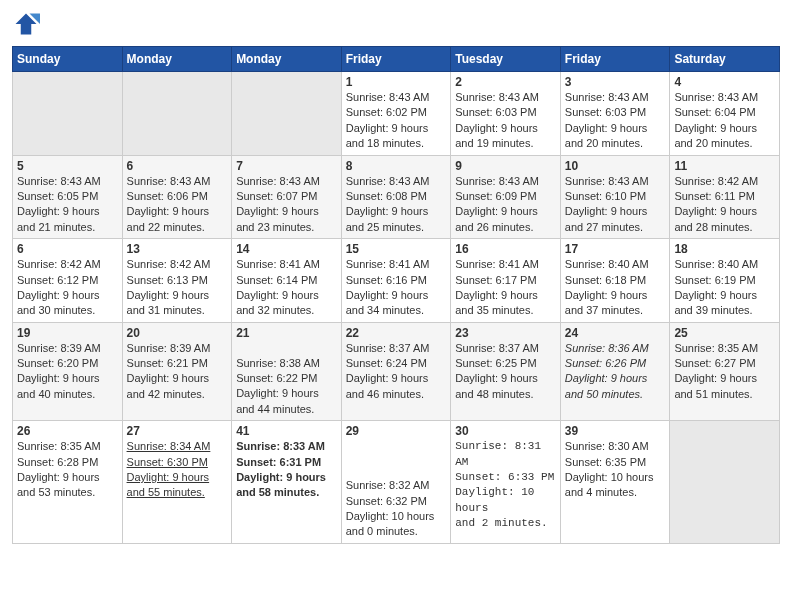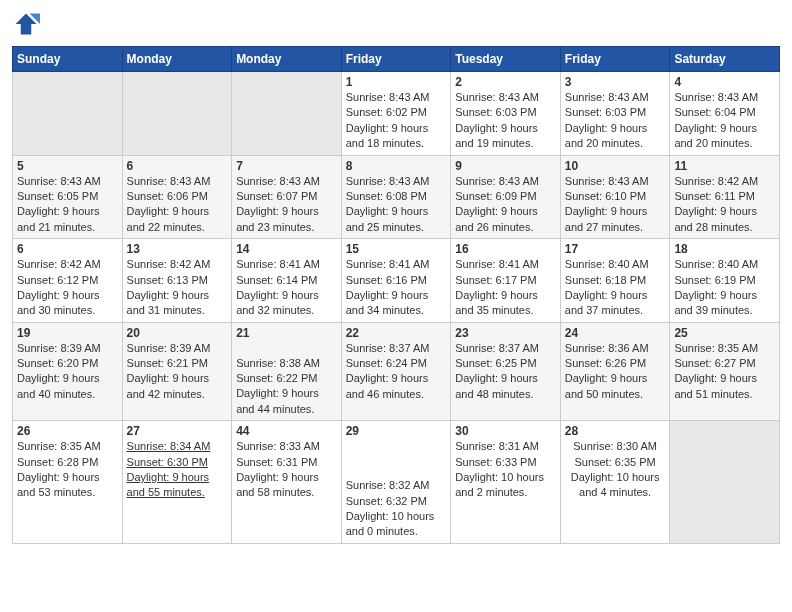--- a/index.html
+++ b/index.html
@@ -289,21 +289,21 @@
           </td>
           <td>
             <span class="day-num">23</span>
             <div class="day-info" style="white-space: pre-line;">Sunrise: 8:37 AM
 Sunset: 6:25 PM
 Daylight: 9 hours
 and 48 minutes.</div>
           </td>
           <td>
             <span class="day-num">24</span>
-            <div class="day-info" style="white-space: pre-line;">Sunrise: 8:36 AM
+            <div class="day-info" style="white-space: pre-line; font-style: italic;">Sunrise: 8:36 AM
 Sunset: 6:26 PM
 Daylight: 9 hours
 and 50 minutes.</div>
           </td>
           <td>
             <span class="day-num">25</span>
             <div class="day-info" style="white-space: pre-line;">Sunrise: 8:35 AM
 Sunset: 6:27 PM
 Daylight: 9 hours
 and 51 minutes.</div>
@@ -318,43 +318,43 @@
 and 53 minutes.</div>
           </td>
           <td>
             <span class="day-num">27</span>
             <div class="day-info" style="white-space: pre-line; text-decoration: underline;">Sunrise: 8:34 AM
 Sunset: 6:30 PM
 Daylight: 9 hours
 and 55 minutes.</div>
           </td>
           <td>
-            <span class="day-num">44</span>
-            <div class="day-info" style="white-space: pre-line;">Sunrise: 8:33 AM
+            <span class="day-num">41</span>
+            <div class="day-info" style="white-space: pre-line; font-weight: bold;">Sunrise: 8:33 AM
 Sunset: 6:31 PM
 Daylight: 9 hours
 and 58 minutes.</div>
           </td>
           <td>
             <span class="day-num">29</span>
             <div class="day-info" style="white-space: pre-line; margin-top: 40px;">Sunrise: 8:32 AM
 Sunset: 6:32 PM
 Daylight: 10 hours
 and 0 minutes.</div>
           </td>
           <td>
             <span class="day-num">30</span>
-            <div class="day-info" style="white-space: pre-line;">Sunrise: 8:31 AM
+            <div class="day-info" style="white-space: pre-line; font-family: Liberation Mono, monospace;">Sunrise: 8:31 AM
 Sunset: 6:33 PM
 Daylight: 10 hours
 and 2 minutes.</div>
           </td>
           <td>
-            <span class="day-num">28</span>
-            <div class="day-info" style="white-space: pre-line; text-align: center;">Sunrise: 8:30 AM
+            <span class="day-num">39</span>
+            <div class="day-info" style="white-space: pre-line;">Sunrise: 8:30 AM
 Sunset: 6:35 PM
 Daylight: 10 hours
 and 4 minutes.</div>
           </td>
           <td class="empty"></td>
         </tr>
       </tbody>
   </table>
 </div>
 

